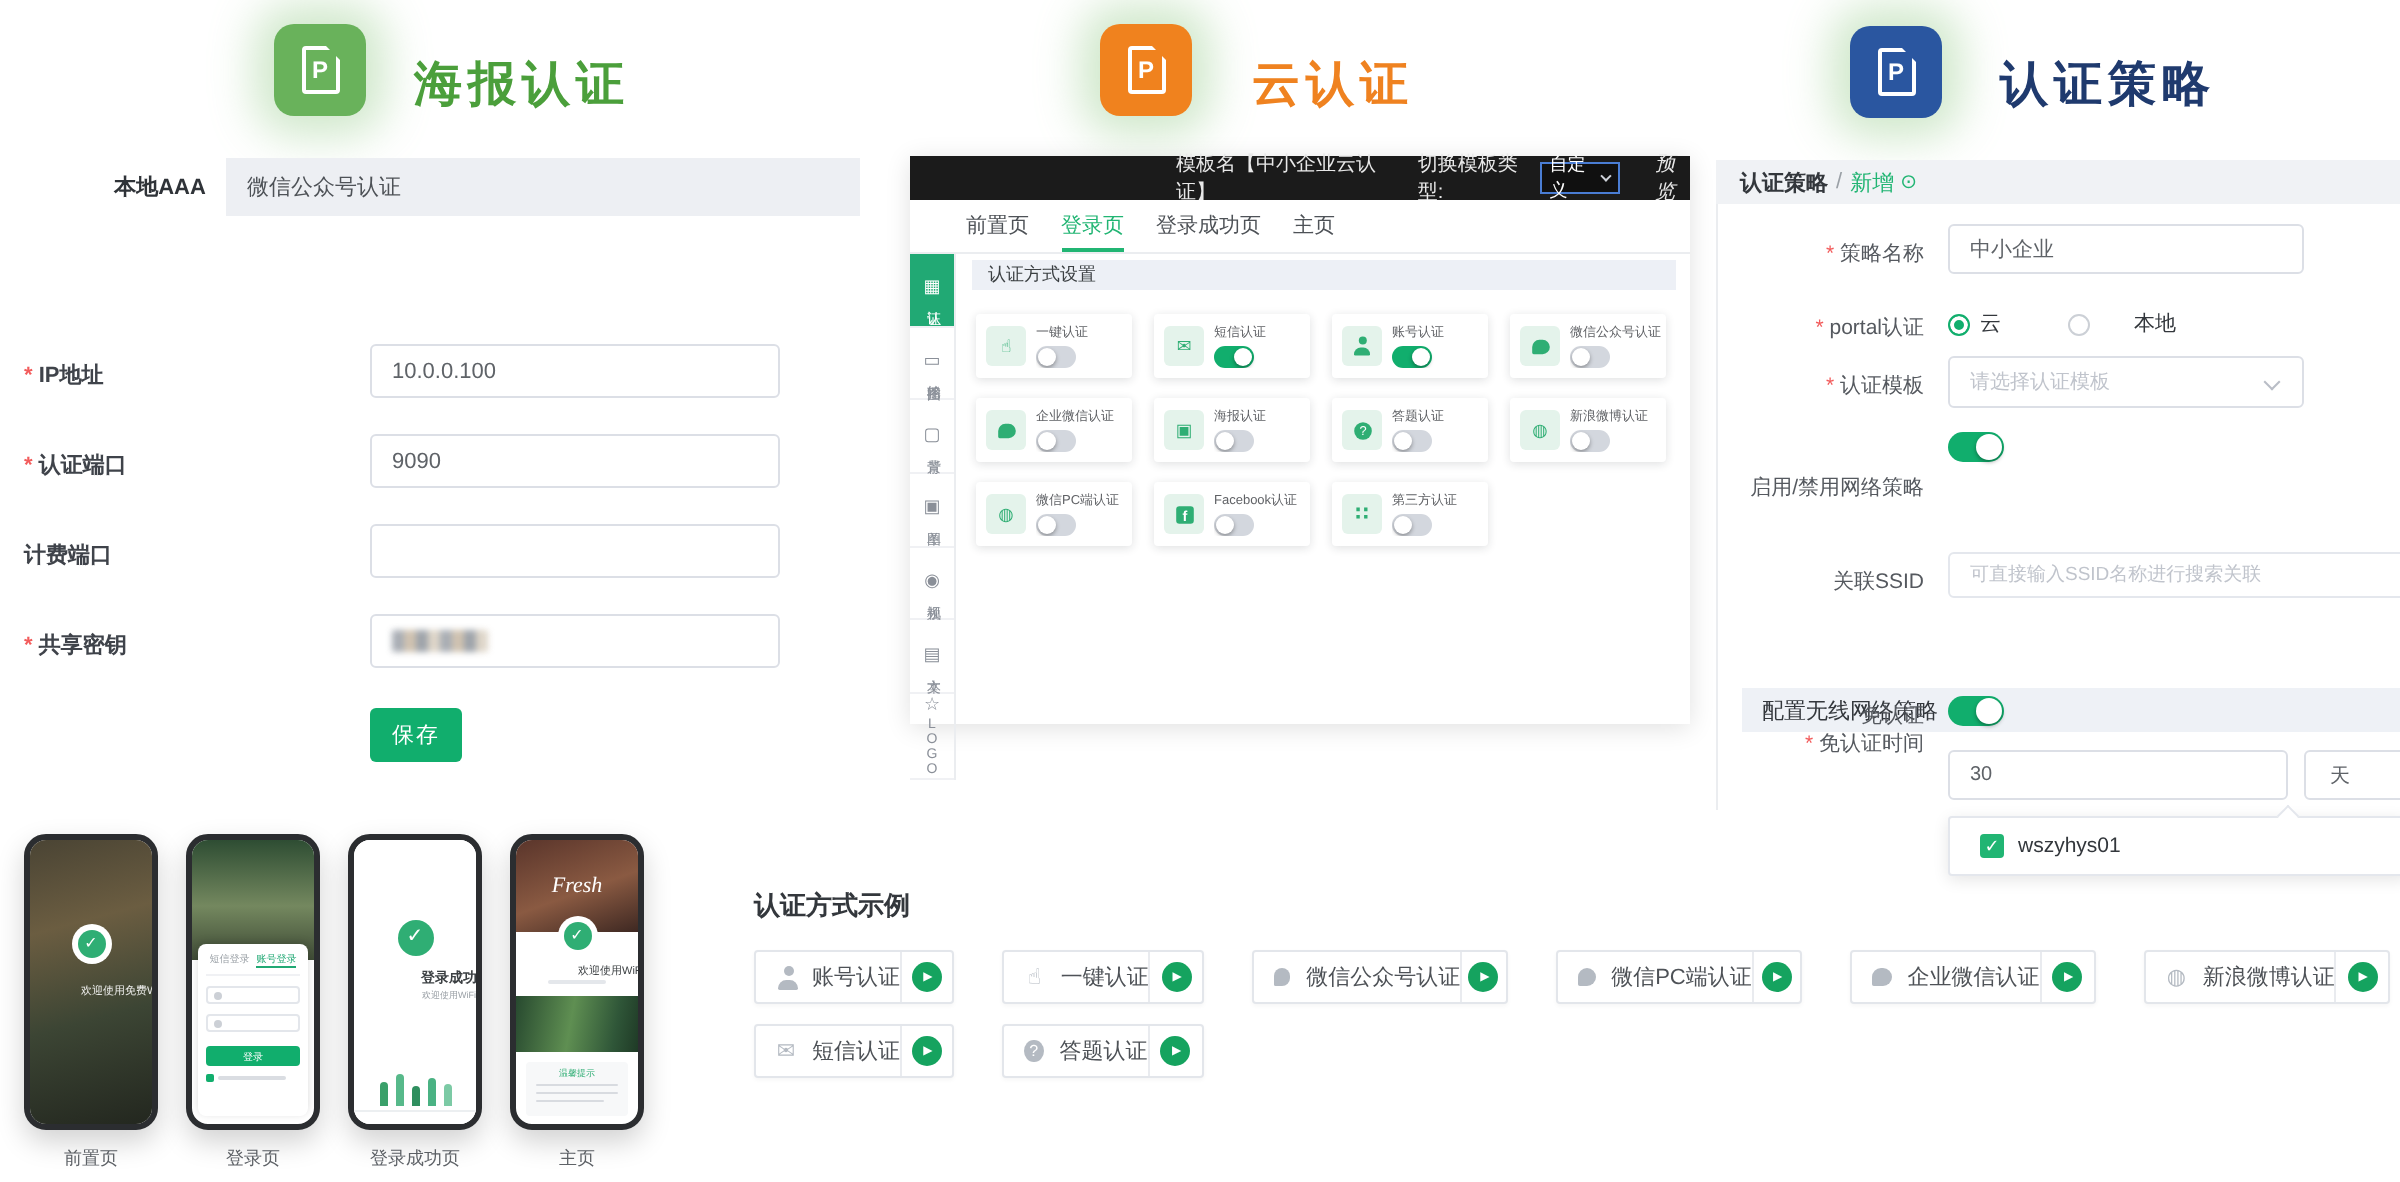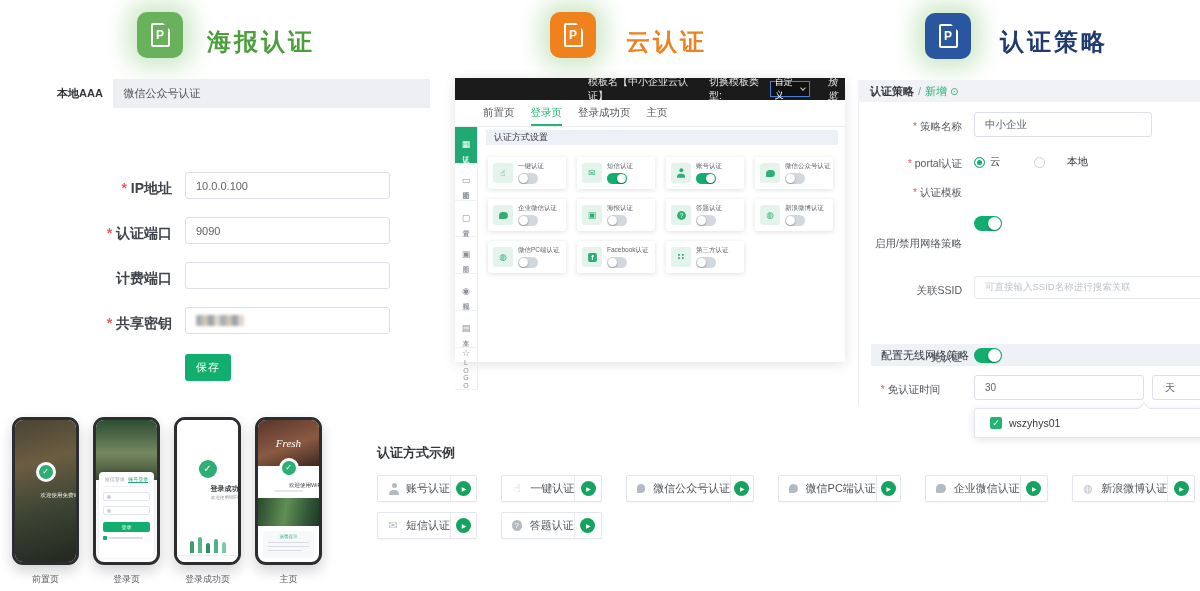--- a/index.html
+++ b/index.html
@@ -64,21 +64,21 @@
   .ic-quiz { border-radius:50%; background:#2fae74; width:11px; height:11px; color:#fff; font-size:8px; line-height:11px; }
   .ic-quiz::before { content:"?"; }
   .ic-quiz.gray { background:#b4bac2; color:#fff; }
   .ic-fb { background:#2fae74; border-radius:2px; width:11px; height:11px; color:#fff; font-size:9px; font-weight:bold; }
   .ic-fb::before { content:"f"; }
 
   
   .ltabbar { position:absolute; left:47px; top:79px; width:383px; height:29px; background:#edeff3; display:flex; }
   .ltab { height:100%; display:flex; align-items:center; justify-content:center; font-size:11px; color:#4e5257; width:98px; }
   .ltab.active { background:#fff; font-weight:bold; color:#2f3338; width:66px; }
-  .lrow-label { position:absolute; width:160px; right:1028px; text-align:right; font-size:14px; font-weight:600; color:#3f434a; }
+  .lrow-label { position:absolute; width:160px; right:1028px; font-size:11px; font-weight:600; color:#3f434a; }
   .mosaic { width:48px; height:11px; background:repeating-linear-gradient(90deg,#9aa0a8 0 6px,#c9b9a4 6px 12px,#8d949c 12px 18px,#d9cfc0 18px 24px); filter:blur(1.6px); border-radius:1px; opacity:.85; }
   .savebtn { position:absolute; left:185px; top:354px; width:46px; height:27px; background:var(--accent_green); border-radius:3px; color:#fff; font-size:11px; display:flex; align-items:center; justify-content:center; letter-spacing:1px; cursor:pointer; }
 
   
   .cloud-body { position:absolute; left:455px; top:78px; width:390px; height:284px; background:#fff; box-shadow:0 2px 12px rgba(0,0,0,.12); }
   .cbar { position:absolute; left:0; top:0; width:390px; height:22px; background:#1b1b1b; display:flex; align-items:center; color:#e8e8e8; font-size:10px; }
   .cbar .tname { margin-left:133px; }
   .cbar .swlbl { margin-left:16px; }
   .cbar .tsel { margin-left:6px; width:44px; height:16px; border:1px solid #4a7dd4; background:#101010; color:#fff; font-size:9px; display:flex; align-items:center; justify-content:space-between; padding:0 4px; }
   .cbar .tsel .chev { width:4px; height:4px; border-color:#cfd3da; margin-top:-2px; }
@@ -376,41 +376,45 @@
       <span class="abs" style="left:115px; top:53px; display:flex; align-items:center; gap:5px;">
         <span class="rad sel"></span>
         <span style="font-size:10.5px; color:#33373c;">云</span>
       </span>
       <span class="abs" style="left:175px; top:53px; display:flex; align-items:center; gap:22px;">
         <span class="rad"></span>
         <span style="font-size:10.5px; color:#33373c;">本地</span>
       </span>
 
       <div class="plabel req" style="top:84px;">认证模板</div>
+      <div class="inputbox" style="left:115px; top:76px; width:178px; height:26px; font-size:10px;">
+        <span class="placeholder">请选择认证模板</span>
+        <span class="chev" style="position:absolute; right:12px; top:9px;"></span>
+      </div>
 
       <div class="plabel" style="top:135px; width:103px;">启用/禁用网络策略</div>
       <span class="sw lg on" style="position:absolute; left:115px; top:114px;"></span>
 
       <div class="psec">配置无线网络策略</div>
 
       <div class="plabel" style="top:182px;">关联SSID</div>
       <div class="inputbox" style="left:115px; top:174px; width:230px; height:23px; font-size:9.5px; border-color:#e4e7ed;">
         <span class="placeholder">可直接输入SSID名称进行搜索关联</span>
       </div>
 
       <div class="dropdown">
         <span class="notch"></span>
         <span class="cb"></span>
         <span>wszyhys01</span>
       </div>
 
       <div class="plabel" style="top:249px;">免认证</div>
       <span class="sw lg on" style="position:absolute; left:115px; top:246px;"></span>
 
-      <div class="plabel req" style="top:281px;text-align:center;">免认证时间</div>
+      <div class="plabel req" style="top:263px;">免认证时间</div>
       <div class="inputbox" style="left:115px; top:273px; width:170px; height:25px; font-size:10px;">
           <span>30</span>
         </div>
       <div class="inputbox" style="left:293px; top:273px; width:80px; height:25px; font-size:10px; padding-left:12px;">
           <span>天</span>
         </div>
     </div>
   </div>
 
   <div class="phones">

